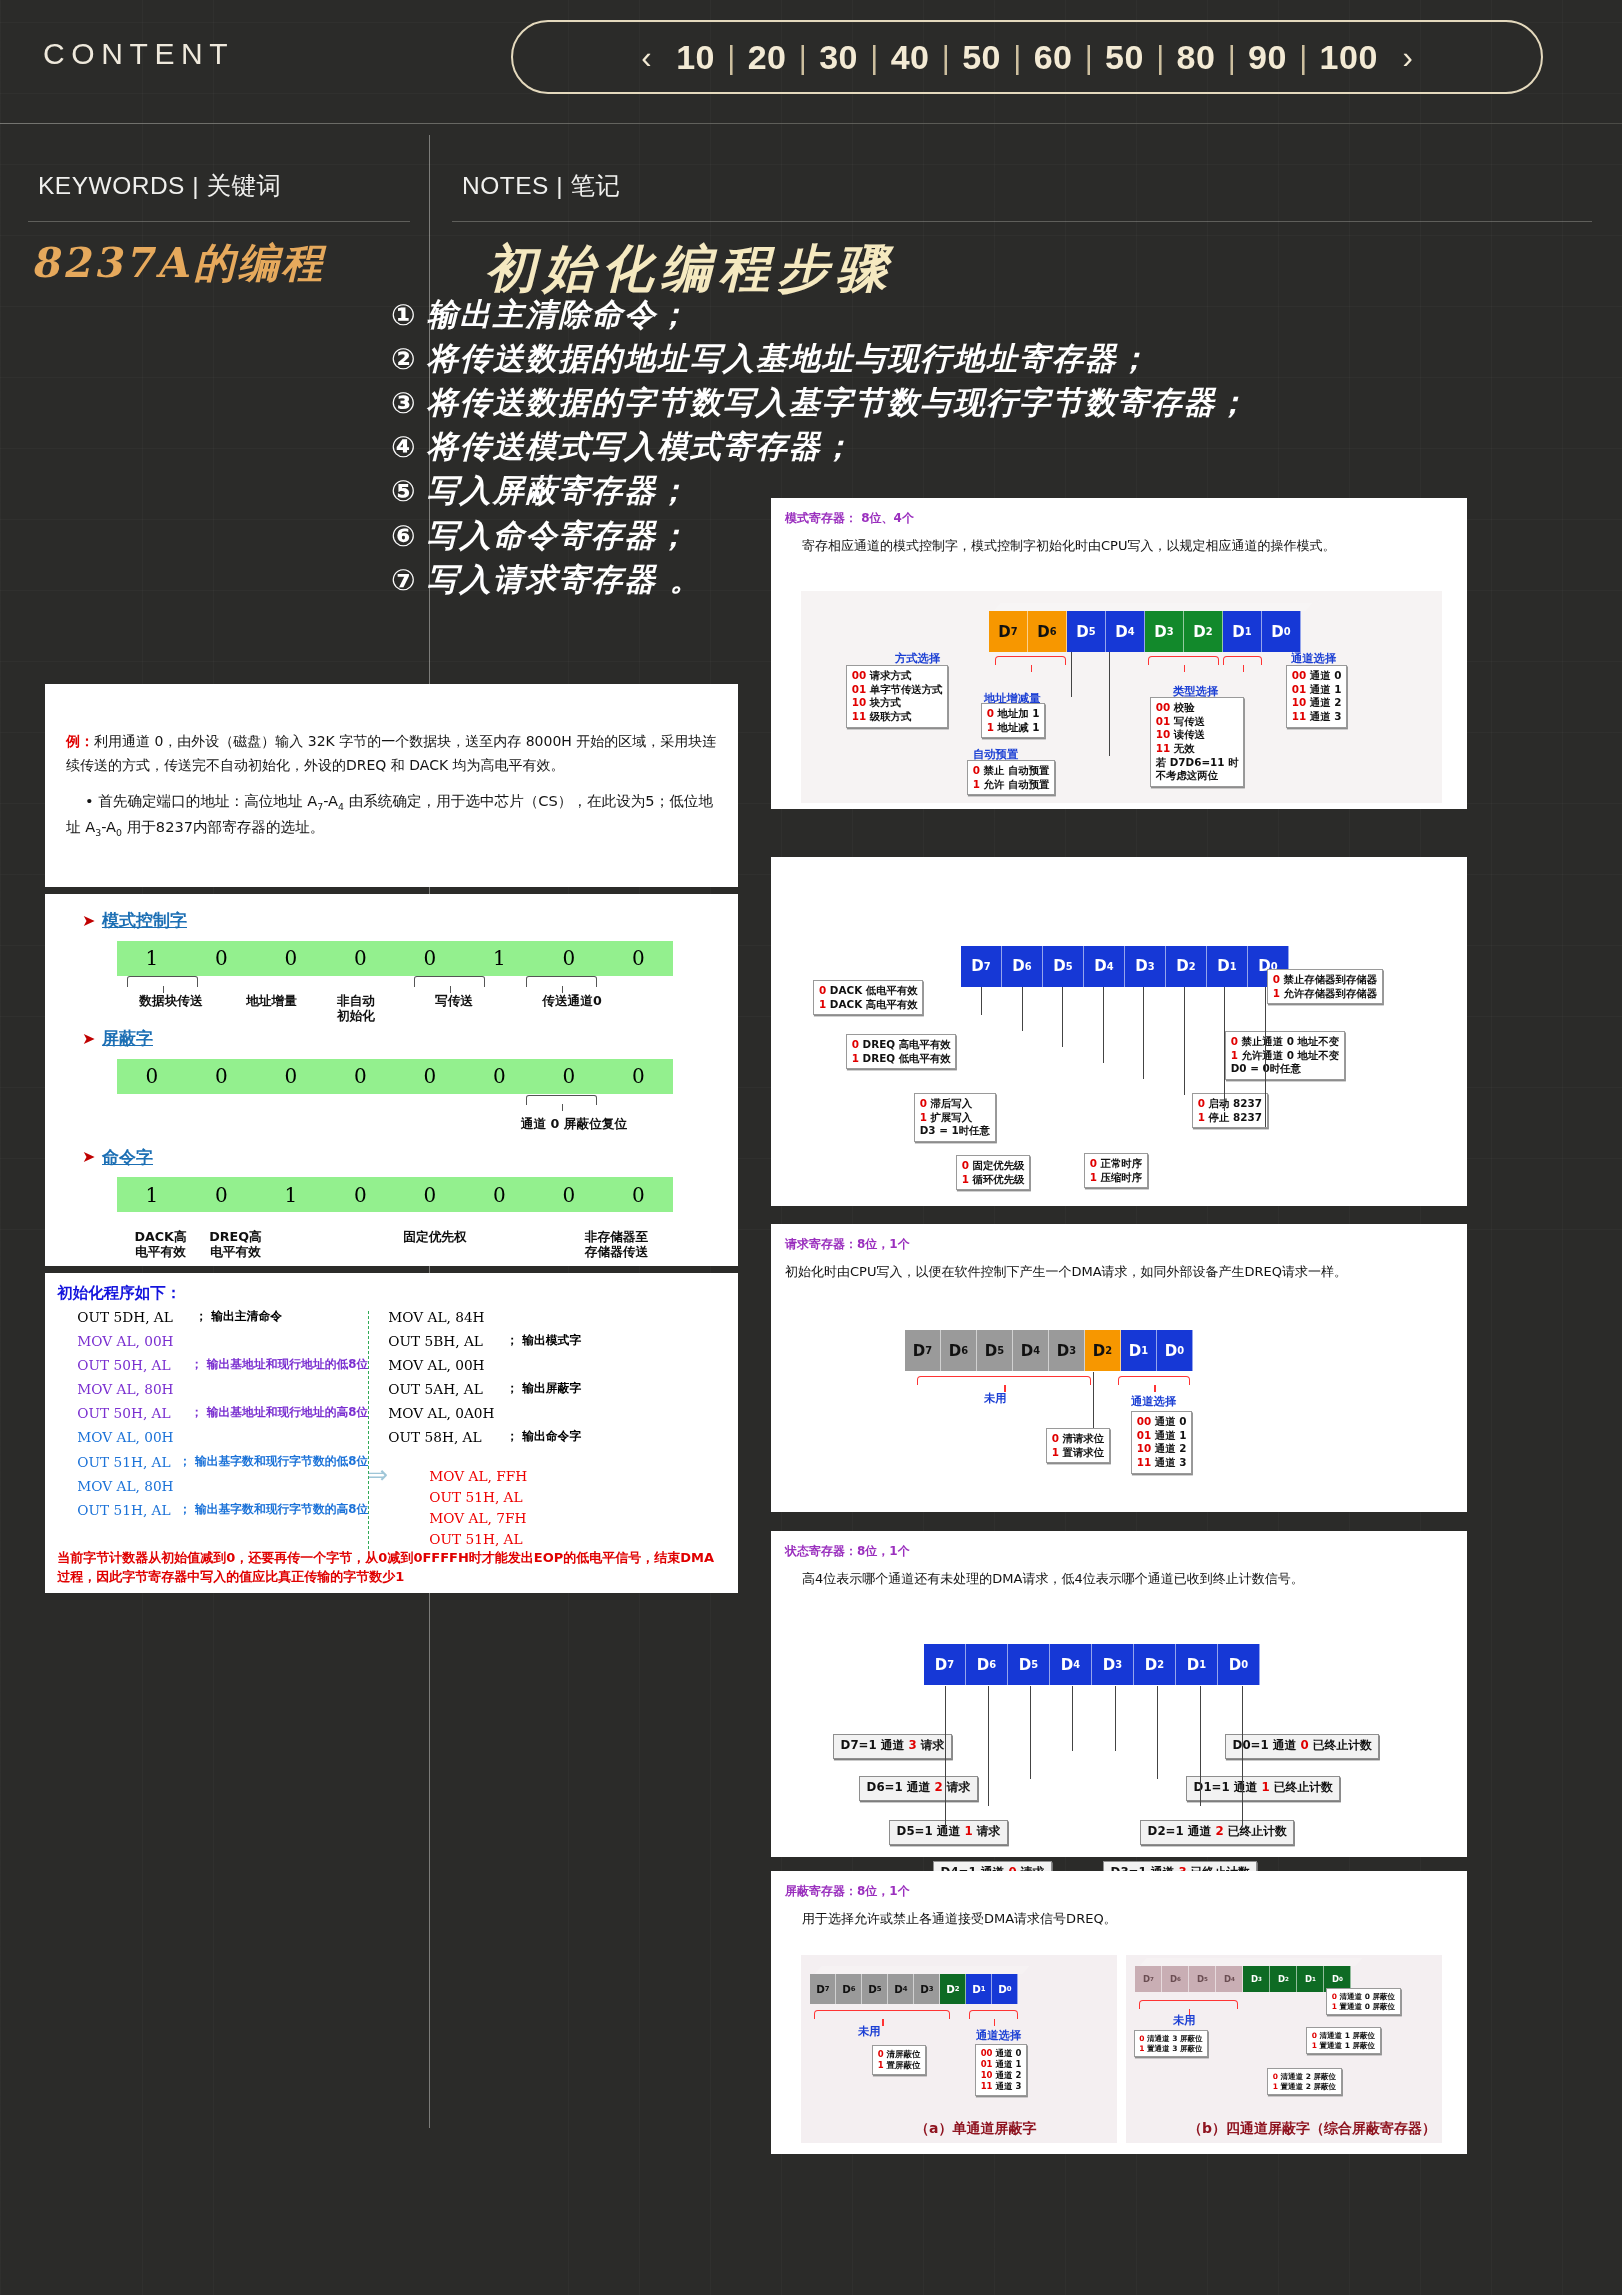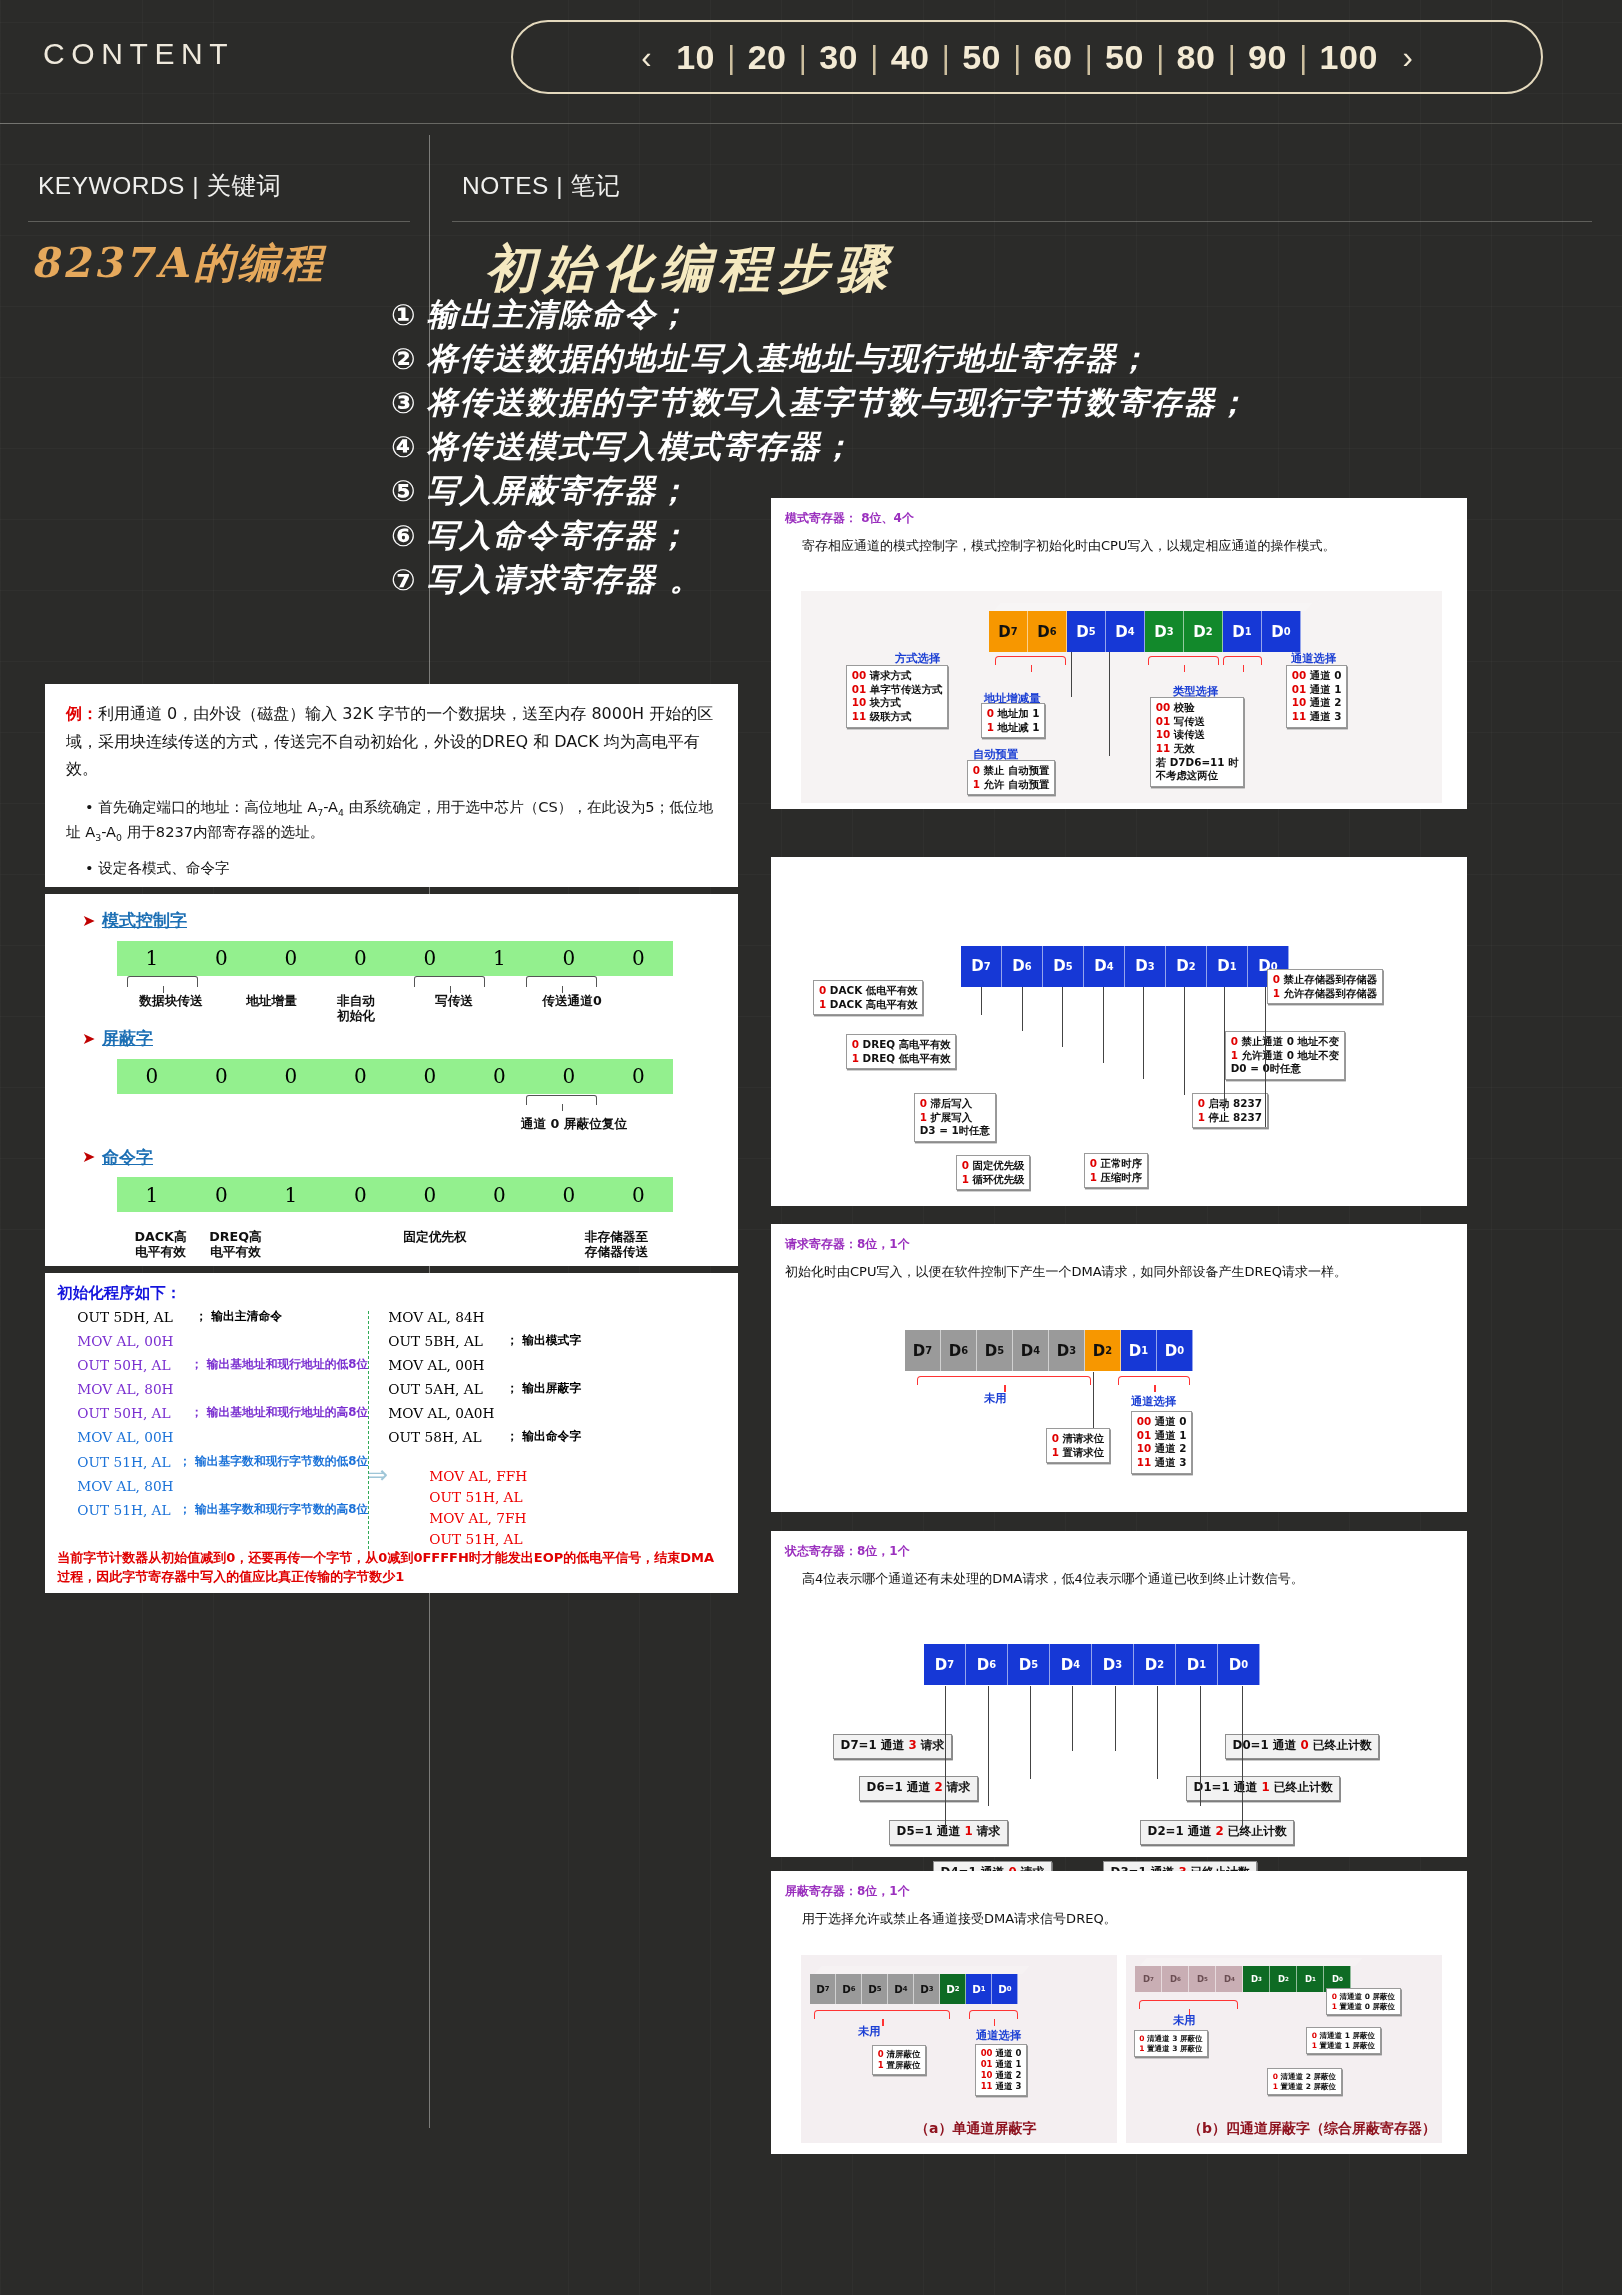--- a/index.html
+++ b/index.html
@@ -91,21 +91,21 @@
   }
   .step .num { font-size: 29px; font-style: normal; font-family: "DejaVu Sans", sans-serif; }
 
   
   .panel { position: absolute; background: #ffffff; }
 
   
   #p-example { left: 45px; top: 684px; width: 693px; height: 203px; padding: 16px 21px; }
   .cn { font-family: "DejaVu Sans", sans-serif; color: #111; }
   #p-example .ex-lead { color: #e00000; font-weight: 700; }
-  #p-example .para1 { font-size: 16px; line-height: 1.72; color: #141414; }
+  #p-example .para1 { font-size: 14px; line-height: 1.72; color: #141414; margin-top: 29px; }
   #p-example .bullet { font-size: 14.6px; line-height: 1.68; color: #141414; margin-top: 12.3px; text-indent: 19px; }
   #p-example .bullet2 { font-size: 14.6px; line-height: 1.6; color: #141414; margin-top: 10.4px; text-indent: 19px; }
   sub { font-size: .64em; }
 
   
   #p-bits { left: 45px; top: 894px; width: 693px; height: 372px; padding: 12.3px 16px 4.7px 16px; }
   .bhead { display: flex; align-items: center; gap: 6.6px; margin: 2.8px 0 0 21px; }
   .bhead .arw { color: #c00000; font-size: 16px; line-height: 1; }
   .bhead .btxt {
     color: #1c6fb4; font-size: 17px; font-weight: 700; text-decoration: underline;
@@ -286,21 +286,20 @@
       </div>
     </div>
 
   <div class="panel" id="p-example">
     <div class="para1 cn">
       <span class="ex-lead">例：</span><span>利用通道 0，由外设（磁盘）输入 32K 字节的一个数据块，送至内存 8000H 开始的区域，采用块连续传送的方式，传送完不自动初始化，外设的DREQ 和 DACK 均为高电平有效。</span>
     </div>
     <div class="bullet cn">
       <span>• 首先确定端口的地址：高位地址 A</span><sub>7</sub><span>-A</span><sub>4</sub><span> 由系统确定，用于选中芯片（CS），在此设为5；低位地址 A</span><sub>3</sub><span>-A</span><sub>0</sub><span> 用于8237内部寄存器的选址。</span>
     </div>
-    <div class="bullet2 cn">• 设定各模式、命令字</div>
   </div>
 
   <div class="panel" id="p-bits">
       <div class="bhead">
         <span class="arw">➤</span>
         <span class="btxt">模式控制字</span>
       </div>
       <div class="bitrow">
         <span>1</span>
         <span>0</span>

